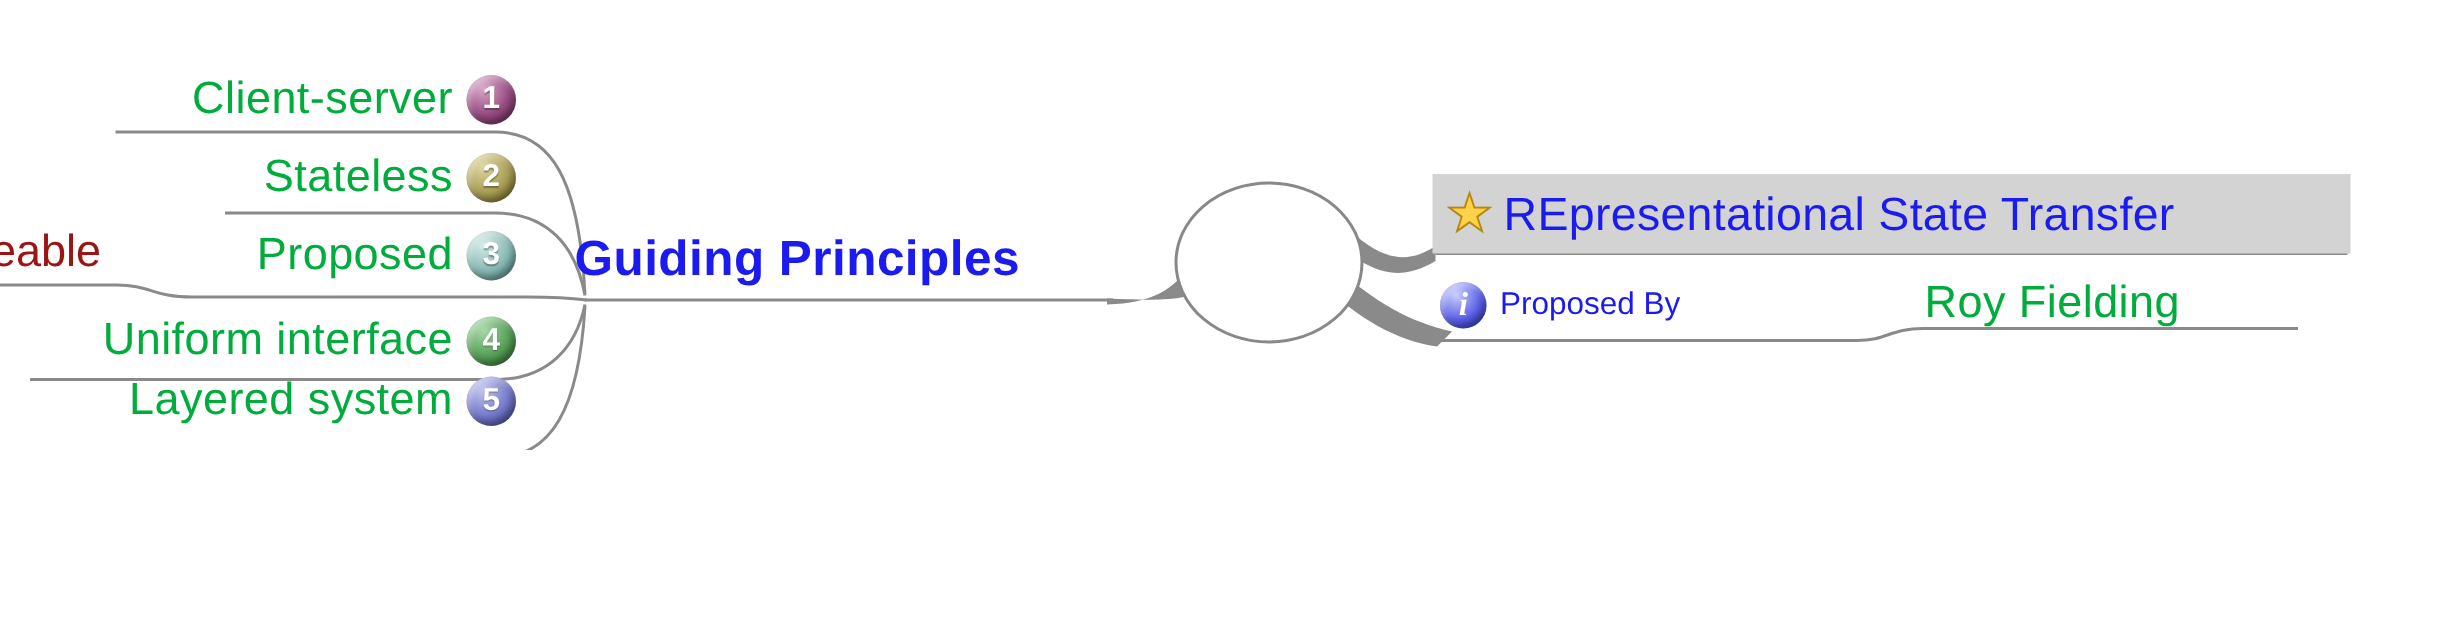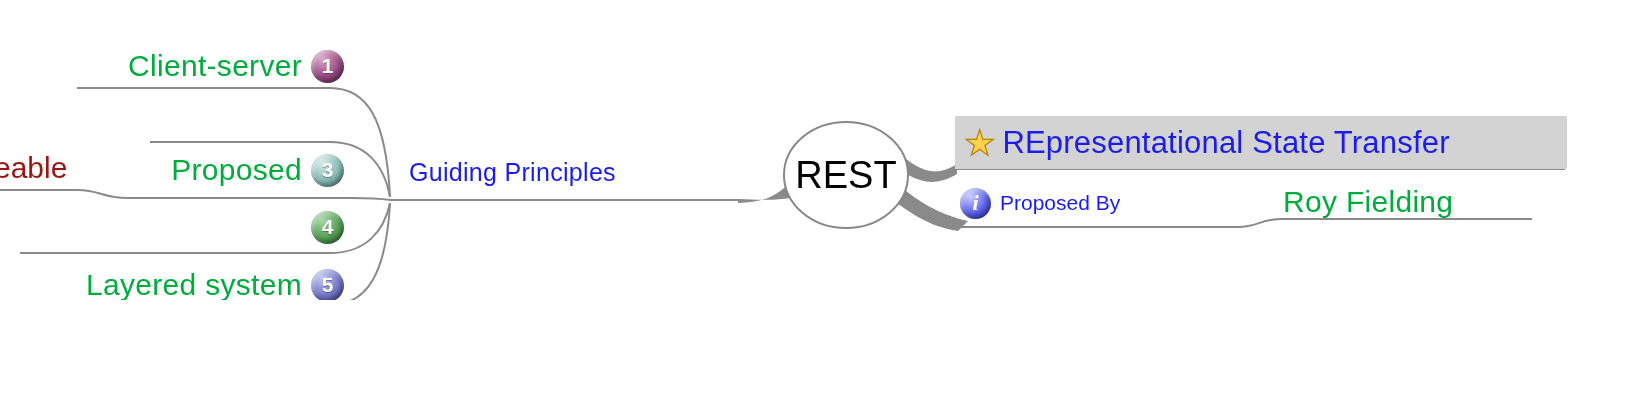--- a/index.html
+++ b/index.html
@@ -46,22 +46,22 @@
   .b2{background:radial-gradient(circle at 35% 28%, #ded6a0, #a79c52 55%, #6e6526 95%);}
   .b3{background:radial-gradient(circle at 35% 28%, #d6ecea, #86b7b2 55%, #4f807c 95%);}
   .b4{background:radial-gradient(circle at 35% 28%, #a8d8a8, #559e55 55%, #2f6b2f 95%);}
   .b5{background:radial-gradient(circle at 35% 28%, #c3c6ee, #7276c8 55%, #3e4290 95%);}
 
   .truncated{
     left:-6px;top:149px;height:38px;
     font-size:30px;
   }
   .parent-left{
-    left:409px;top:150px;height:44px;
-    font-size:25px;letter-spacing:.3px;
+    left:383px;top:150px;height:44px;
+    font-size:33px;letter-spacing:.3px;font-weight:bold;
   }
   .root-node{
     left:784px;top:153px;width:124px;height:44px;
     justify-content:center;
     font-size:38px;color:#000;
   }
   .selected-box{
     left:955px;top:116px;width:612px;height:53px;
     background:#D3D3D3;
     padding-left:9px;box-sizing:border-box;
@@ -117,46 +117,48 @@
       <path d="M 890 178 C 918 202 938 214 968 221 L 958 231 C 930 227 906 212 882 190 Z"></path>
     </g>
     <ellipse cx="846" cy="175" rx="62" ry="53" fill="#ffffff" stroke="#888888" stroke-width="2"></ellipse>
   </svg>
 
   <div class="node child-row" style="top:47px">
     <span class="child-label">Client-server</span>
     <span class="badge b1">1</span>
   </div>
 
+  <div class="node child-row" style="top:99px">
+    <span class="child-label">Stateless</span>
+    <span class="badge b2">2</span>
+  </div>
 
   <div class="node child-row" style="top:151px">
     <span class="child-label">Proposed</span>
     <span class="badge b3">3</span>
   </div>
 
   <div class="node child-row" style="top:208px">
+    <span class="child-label">Uniform interface</span>
     <span class="badge b4">4</span>
   </div>
 
-  <div class="node child-row" style="top:266px">
+  <div class="node child-row" style="top:248px">
     <span class="child-label">Layered system</span>
     <span class="badge b5">5</span>
   </div>
 
   <div class="node truncated">
     <span class="darkred-label">eable</span>
   </div>
 
   <div class="node parent-left">
     <span class="blue-label">Guiding Principles</span>
   </div>
 
-  <div class="node root-node">
-    <span>REST</span>
-  </div>
 
   <div class="node selected-box">
     <span class="star">★</span>
     <span class="blue-label selected-label">REpresentational State Transfer</span>
   </div>
 
   <div class="node proposed-row">
     <span class="info-ball">i</span>
     <span class="blue-label proposed-label">Proposed By</span>
   </div>

